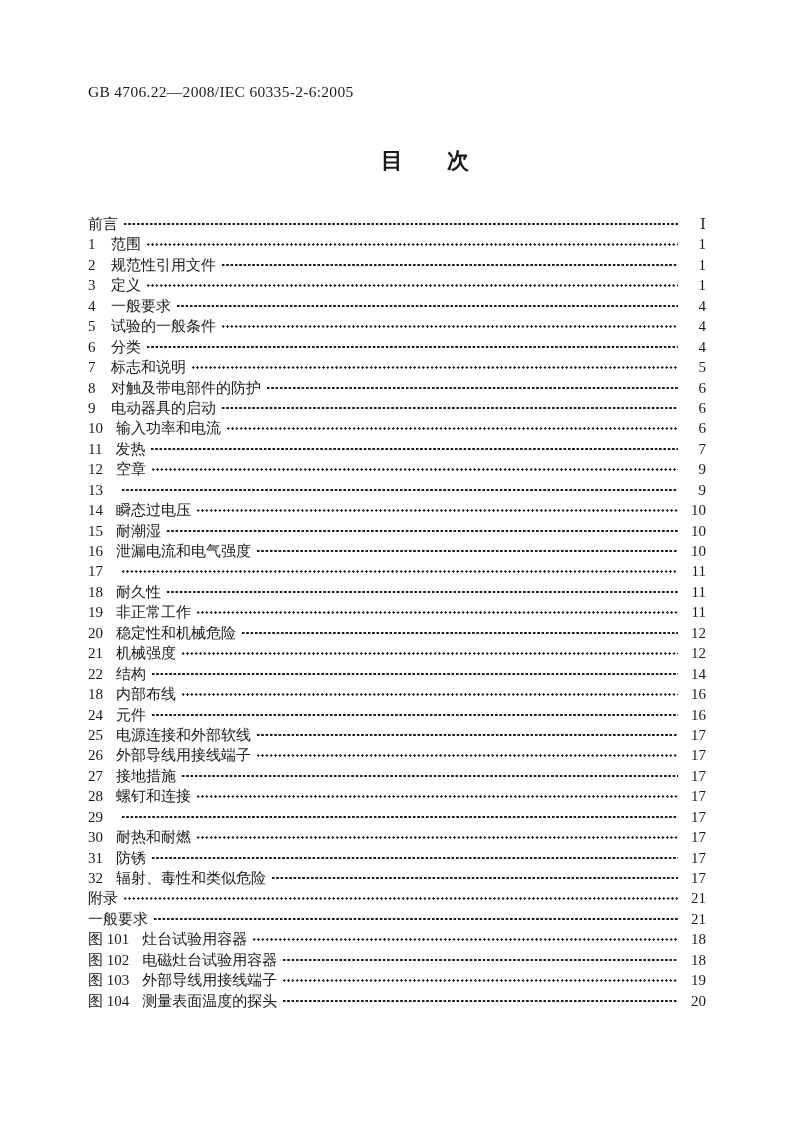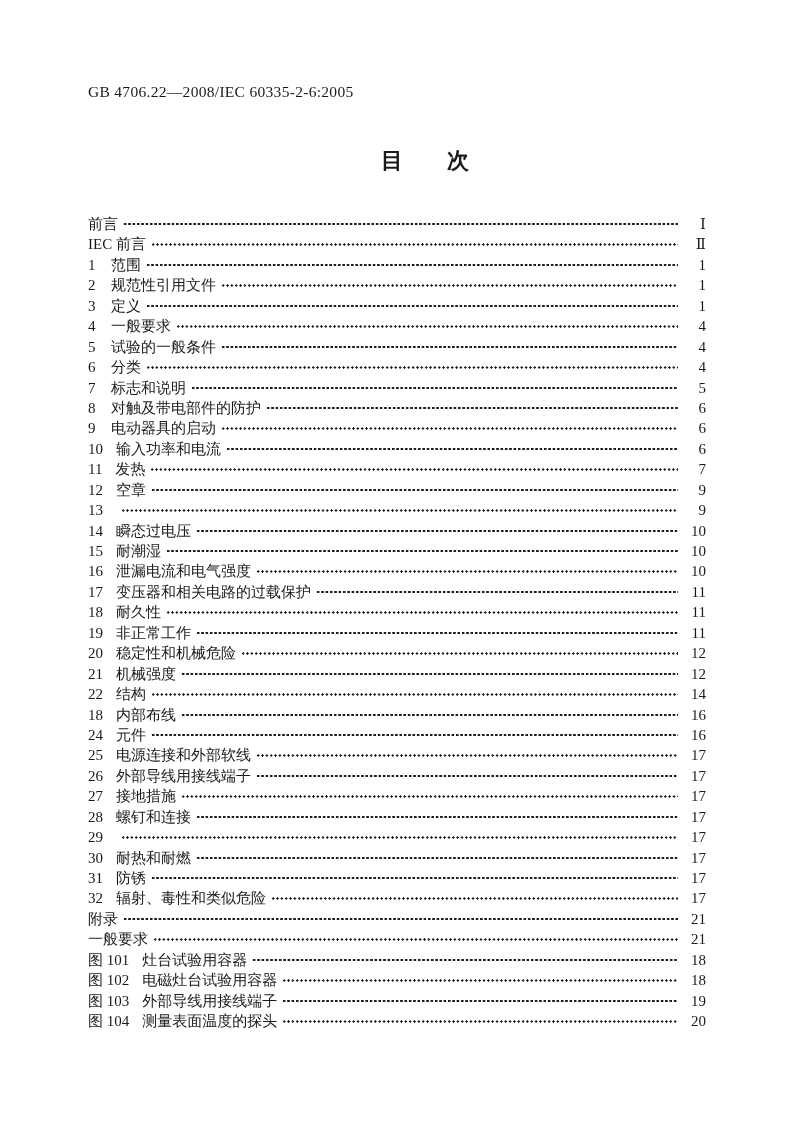--- a/index.html
+++ b/index.html
@@ -87,26 +87,20 @@
   <h1 class="doc-title">目　　次</h1>
 
   <div class="toc" id="toc-list">
   <div class="toc-row">
 
     <span class="toc-title">前言</span>
     <span class="dot-leader"></span>
     <span class="toc-page">Ⅰ</span>
   </div>
 
-  <div class="toc-row">
-
-    <span class="toc-title">IEC 前言</span>
-    <span class="dot-leader"></span>
-    <span class="toc-page">Ⅱ</span>
-  </div>
 
   <div class="toc-row">
     <span class="toc-num">1</span>
     <span class="toc-title">范围</span>
     <span class="dot-leader"></span>
     <span class="toc-page">1</span>
   </div>
 
   <div class="toc-row">
     <span class="toc-num">2</span>
@@ -207,21 +201,20 @@
 
   <div class="toc-row">
     <span class="toc-num">16</span>
     <span class="toc-title">泄漏电流和电气强度</span>
     <span class="dot-leader"></span>
     <span class="toc-page">10</span>
   </div>
 
   <div class="toc-row">
     <span class="toc-num">17</span>
-    <span class="toc-title">变压器和相关电路的过载保护</span>
     <span class="dot-leader"></span>
     <span class="toc-page">11</span>
   </div>
 
   <div class="toc-row">
     <span class="toc-num">18</span>
     <span class="toc-title">耐久性</span>
     <span class="dot-leader"></span>
     <span class="toc-page">11</span>
   </div>

